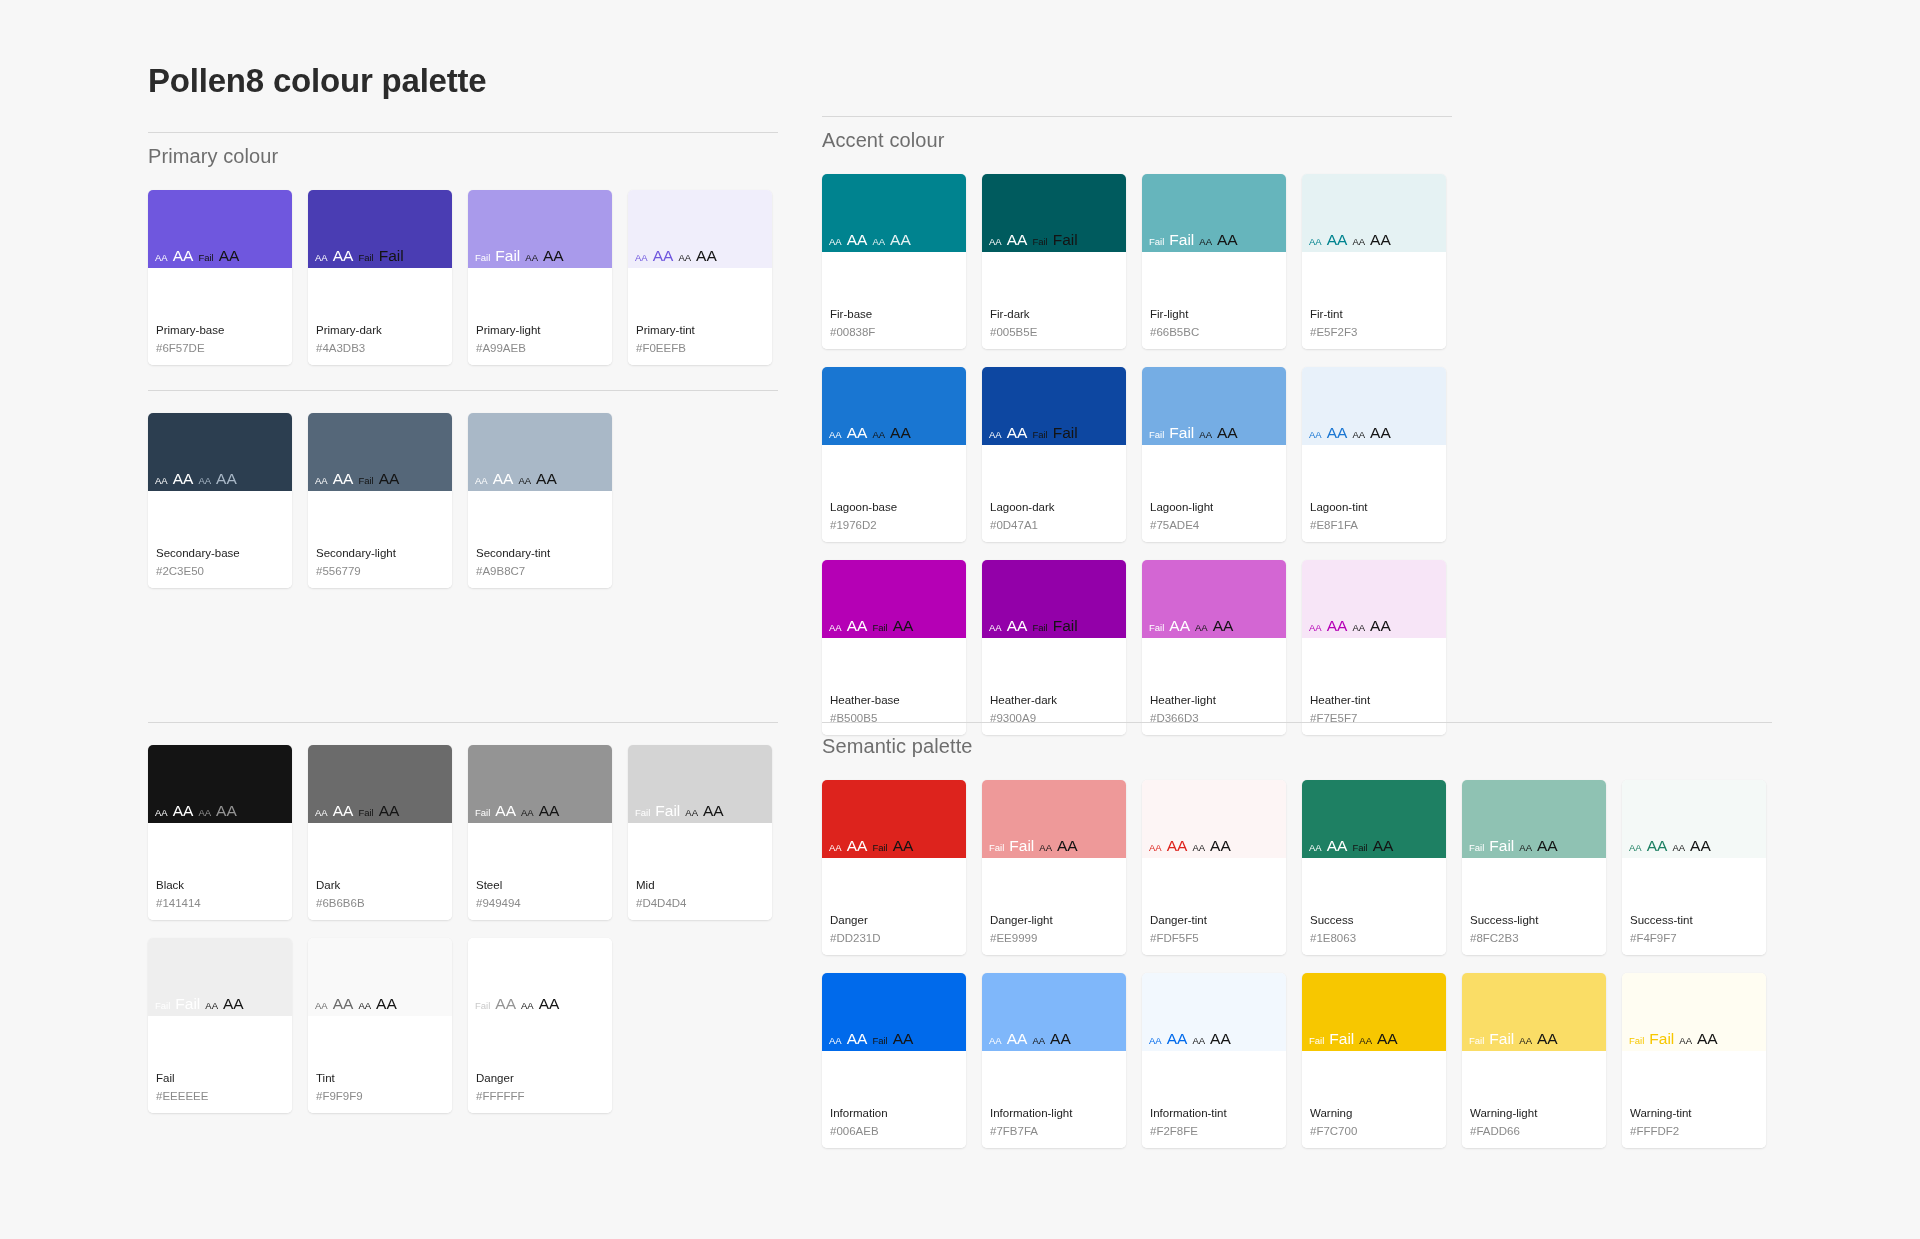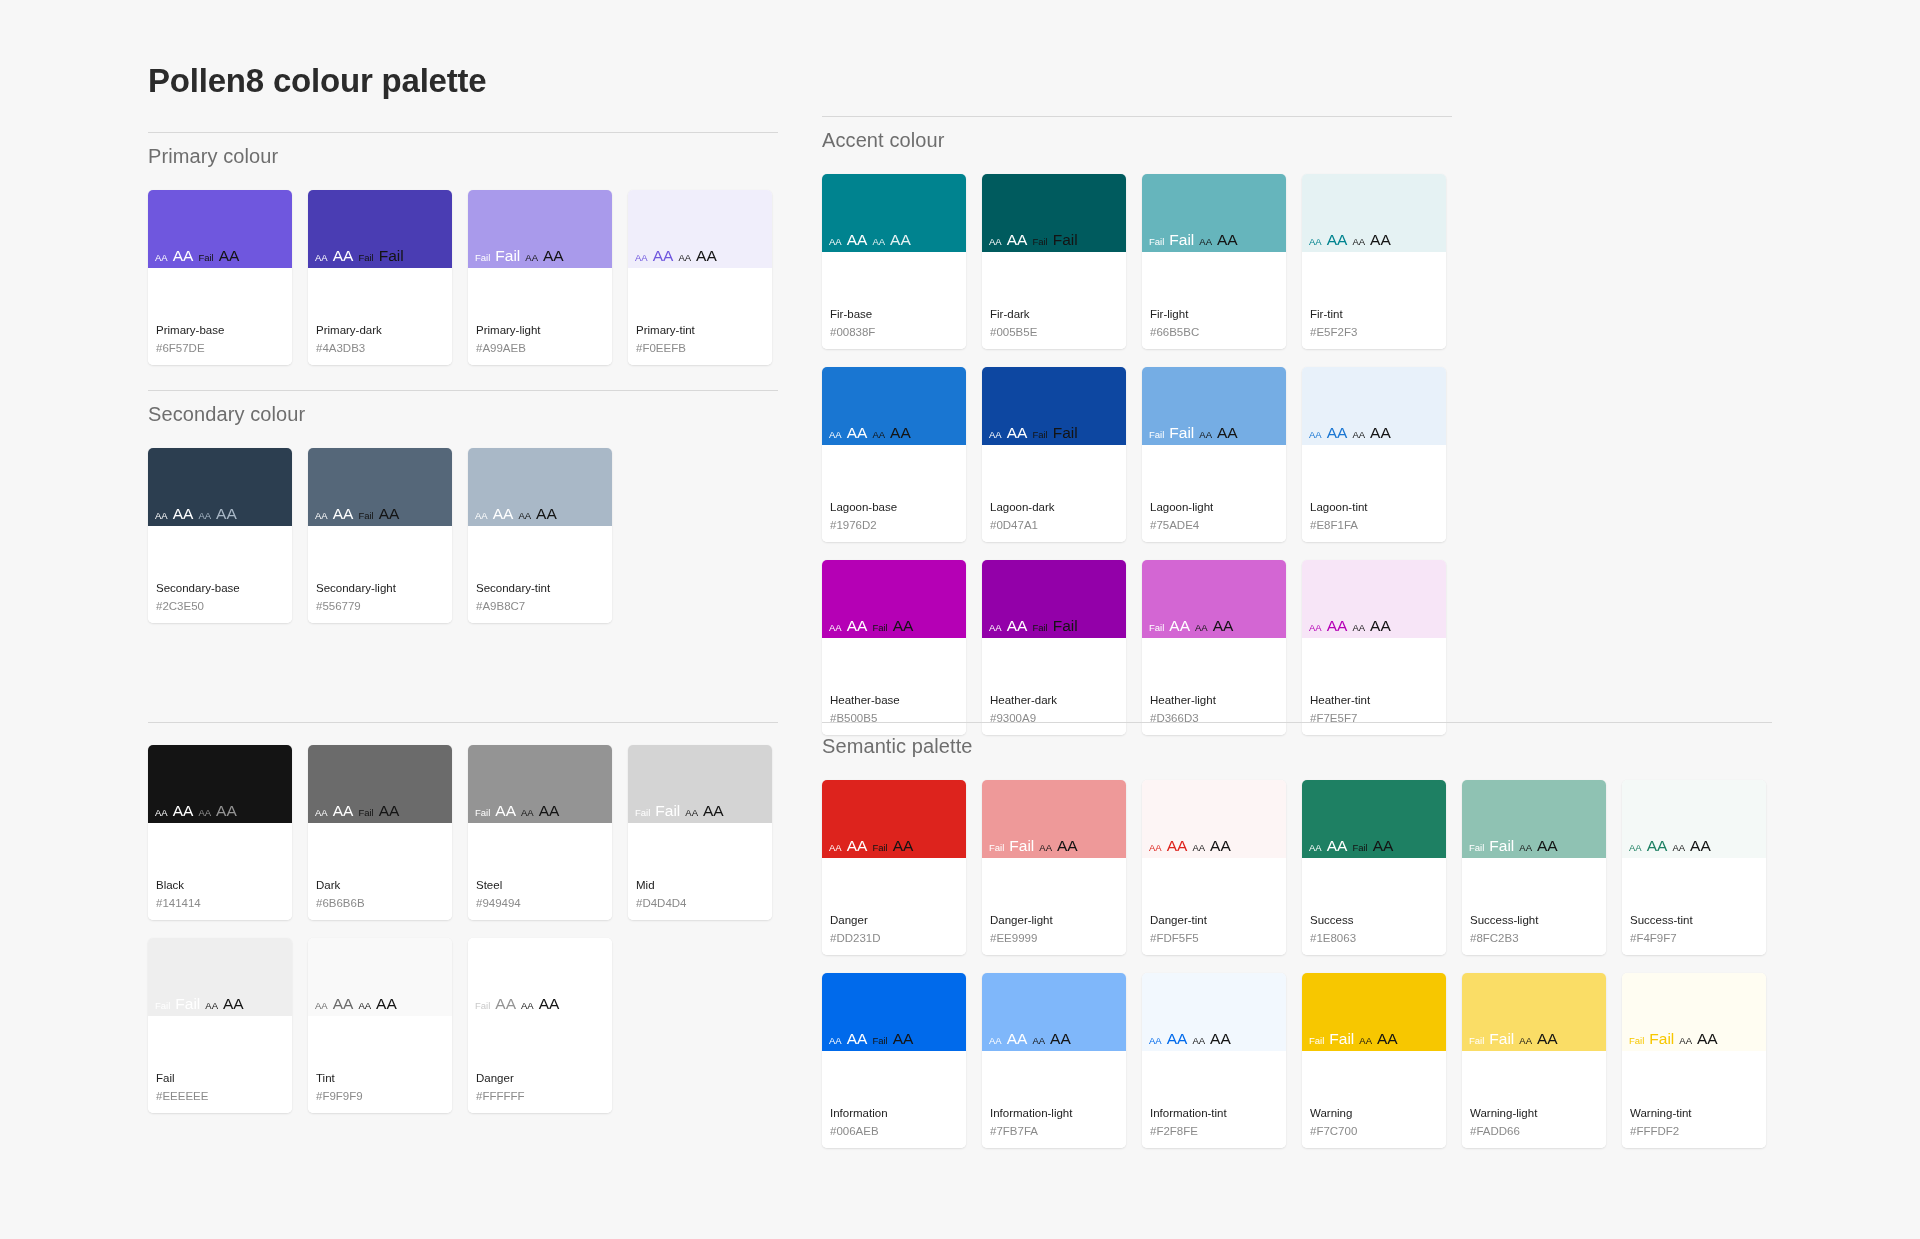--- a/index.html
+++ b/index.html
@@ -157,21 +157,20 @@
               <div class="swatch-name">Primary-tint</div>
               <div class="swatch-hex">#F0EEFB</div>
             </div>
           </div>
         </div>
       </div>
   </div>
 
   <div class="group" id="g-secondary" style="left:148px; top:390px; width:630px;">
     <div class="group-rule"></div>
-    <div class="group-title">Secondary colour</div>
     <div class="swatch-rows">
         <div class="swatch-row">
           <div class="swatch">
             <div class="swatch-chip" style="background: rgb(44, 62, 80);">
               <div class="badges">
                 <span class="b-sm" style="color: rgb(255, 255, 255);">AA</span>
                 <span class="b-lg" style="color: rgb(255, 255, 255);">AA</span>
                 <span class="b-sm" style="color: rgb(169, 184, 199);">AA</span>
                 <span class="b-lg" style="color: rgb(169, 184, 199);">AA</span>
               </div>

